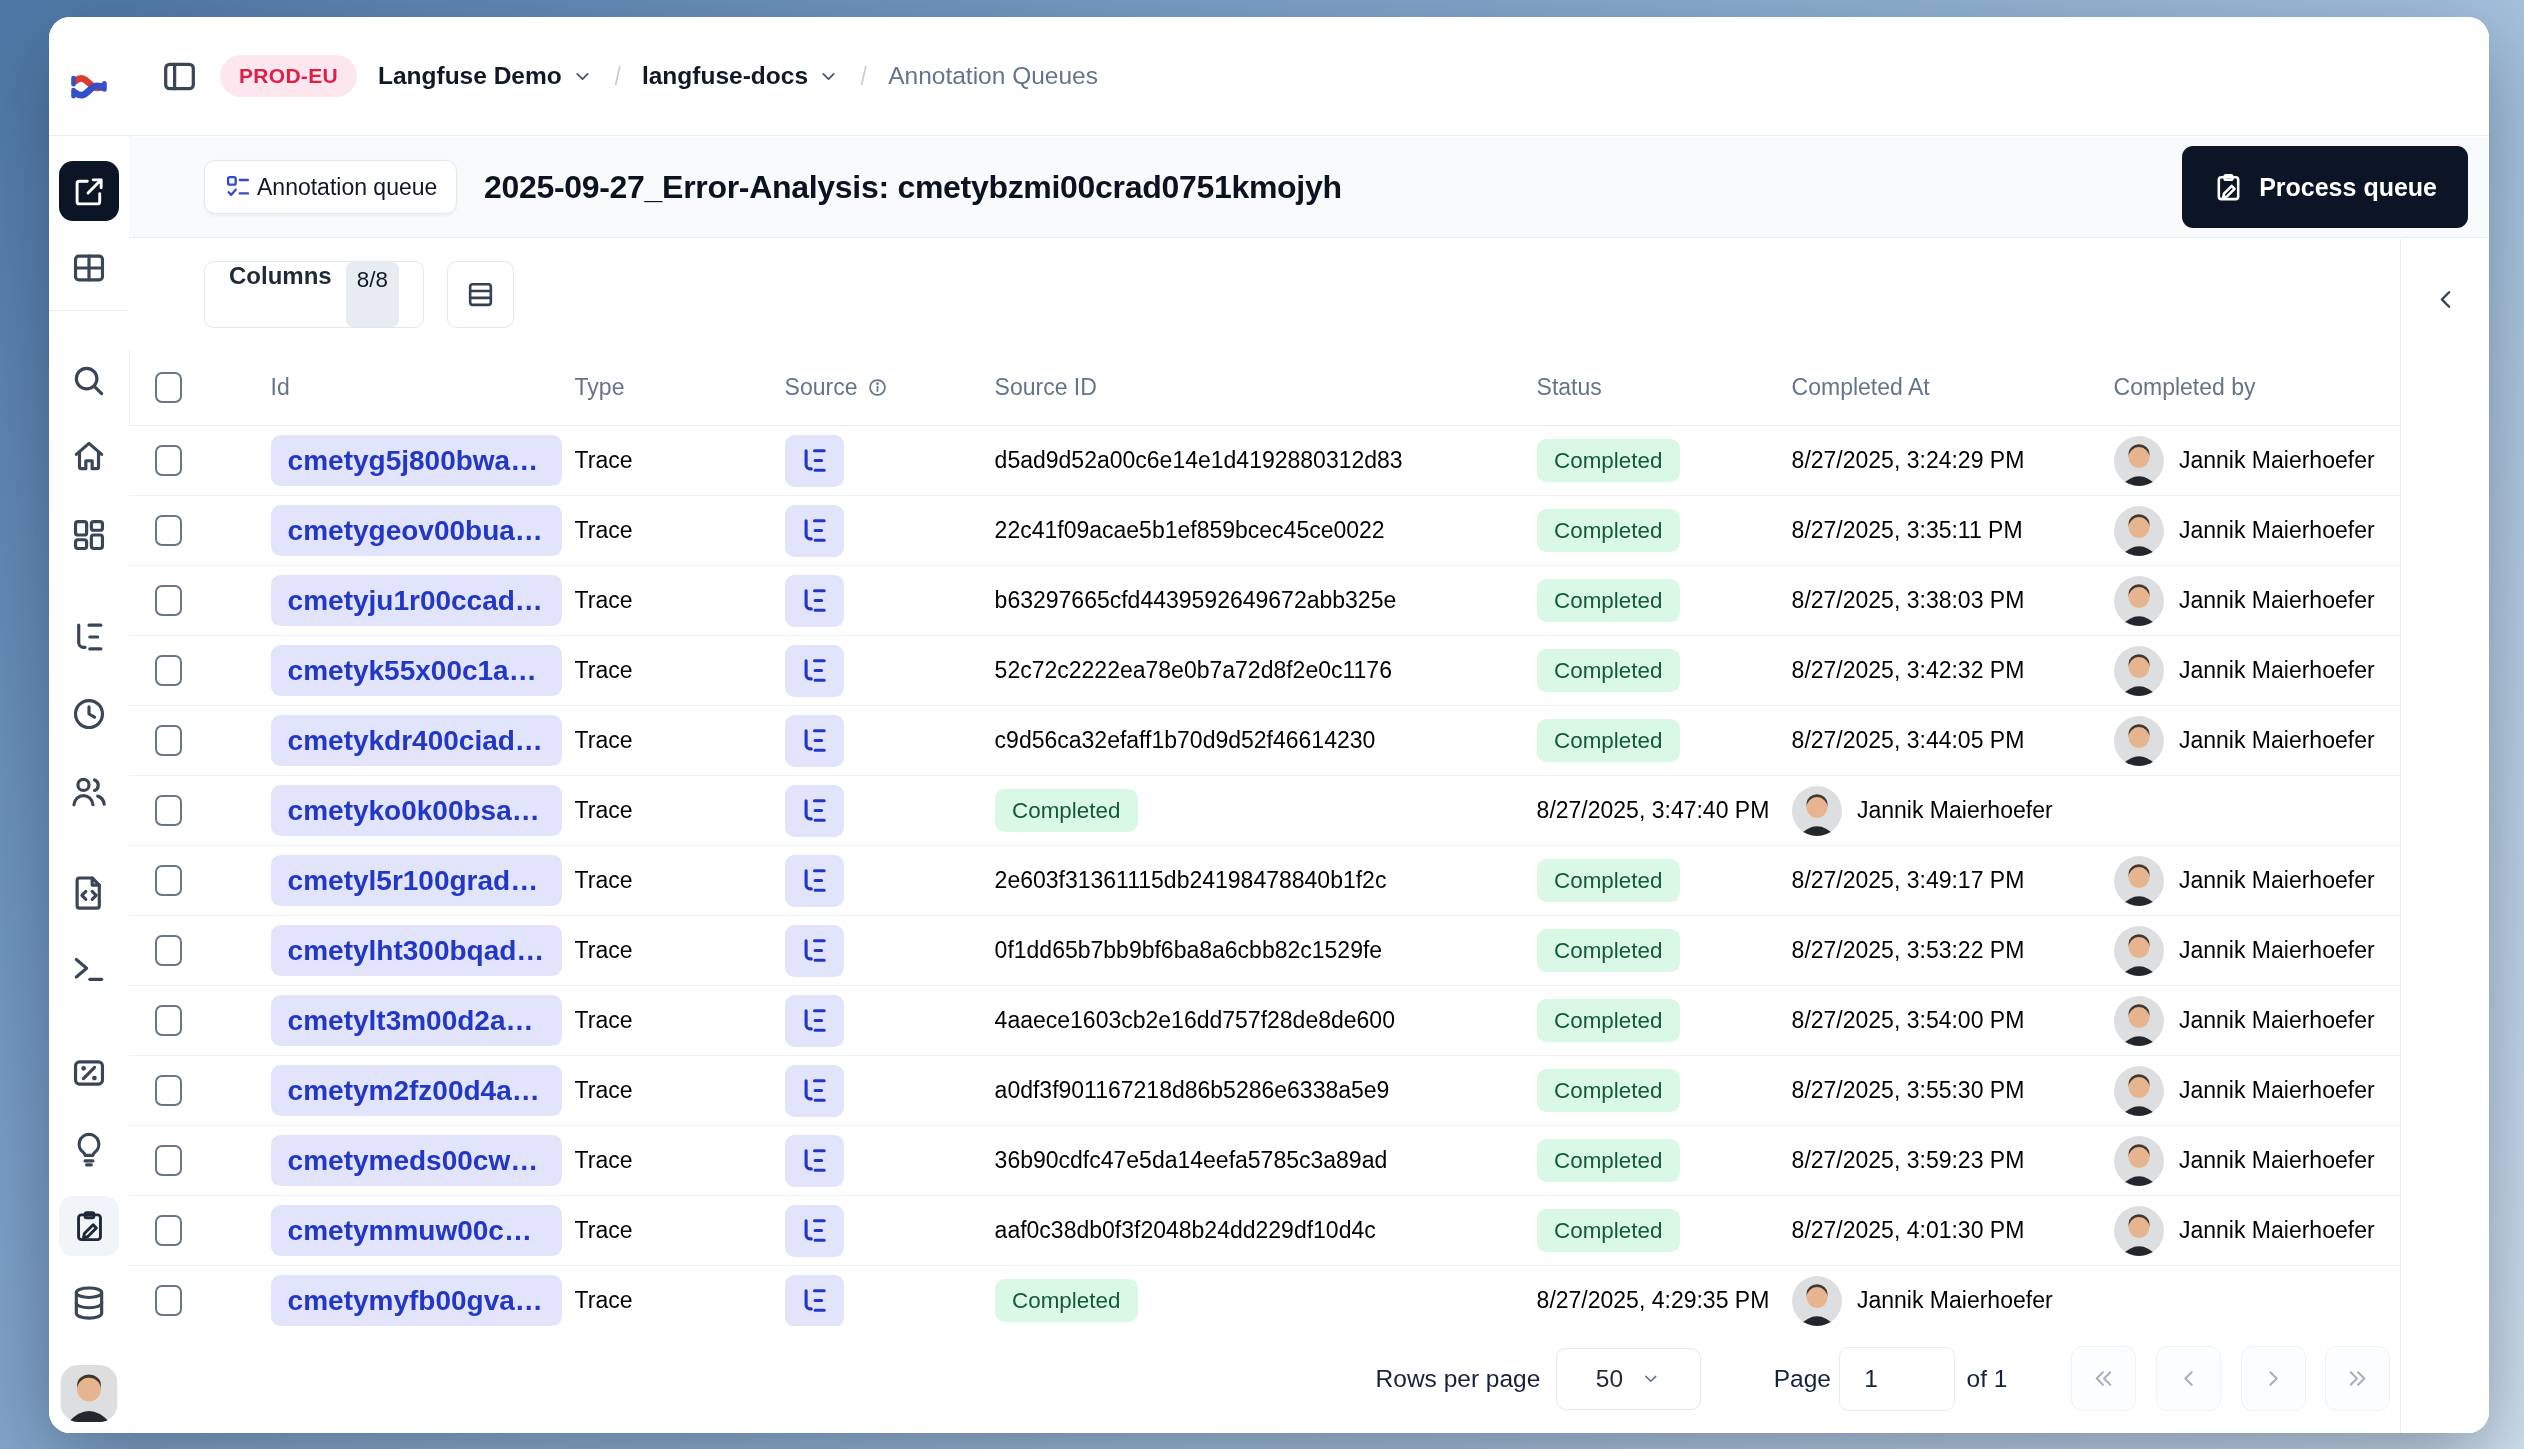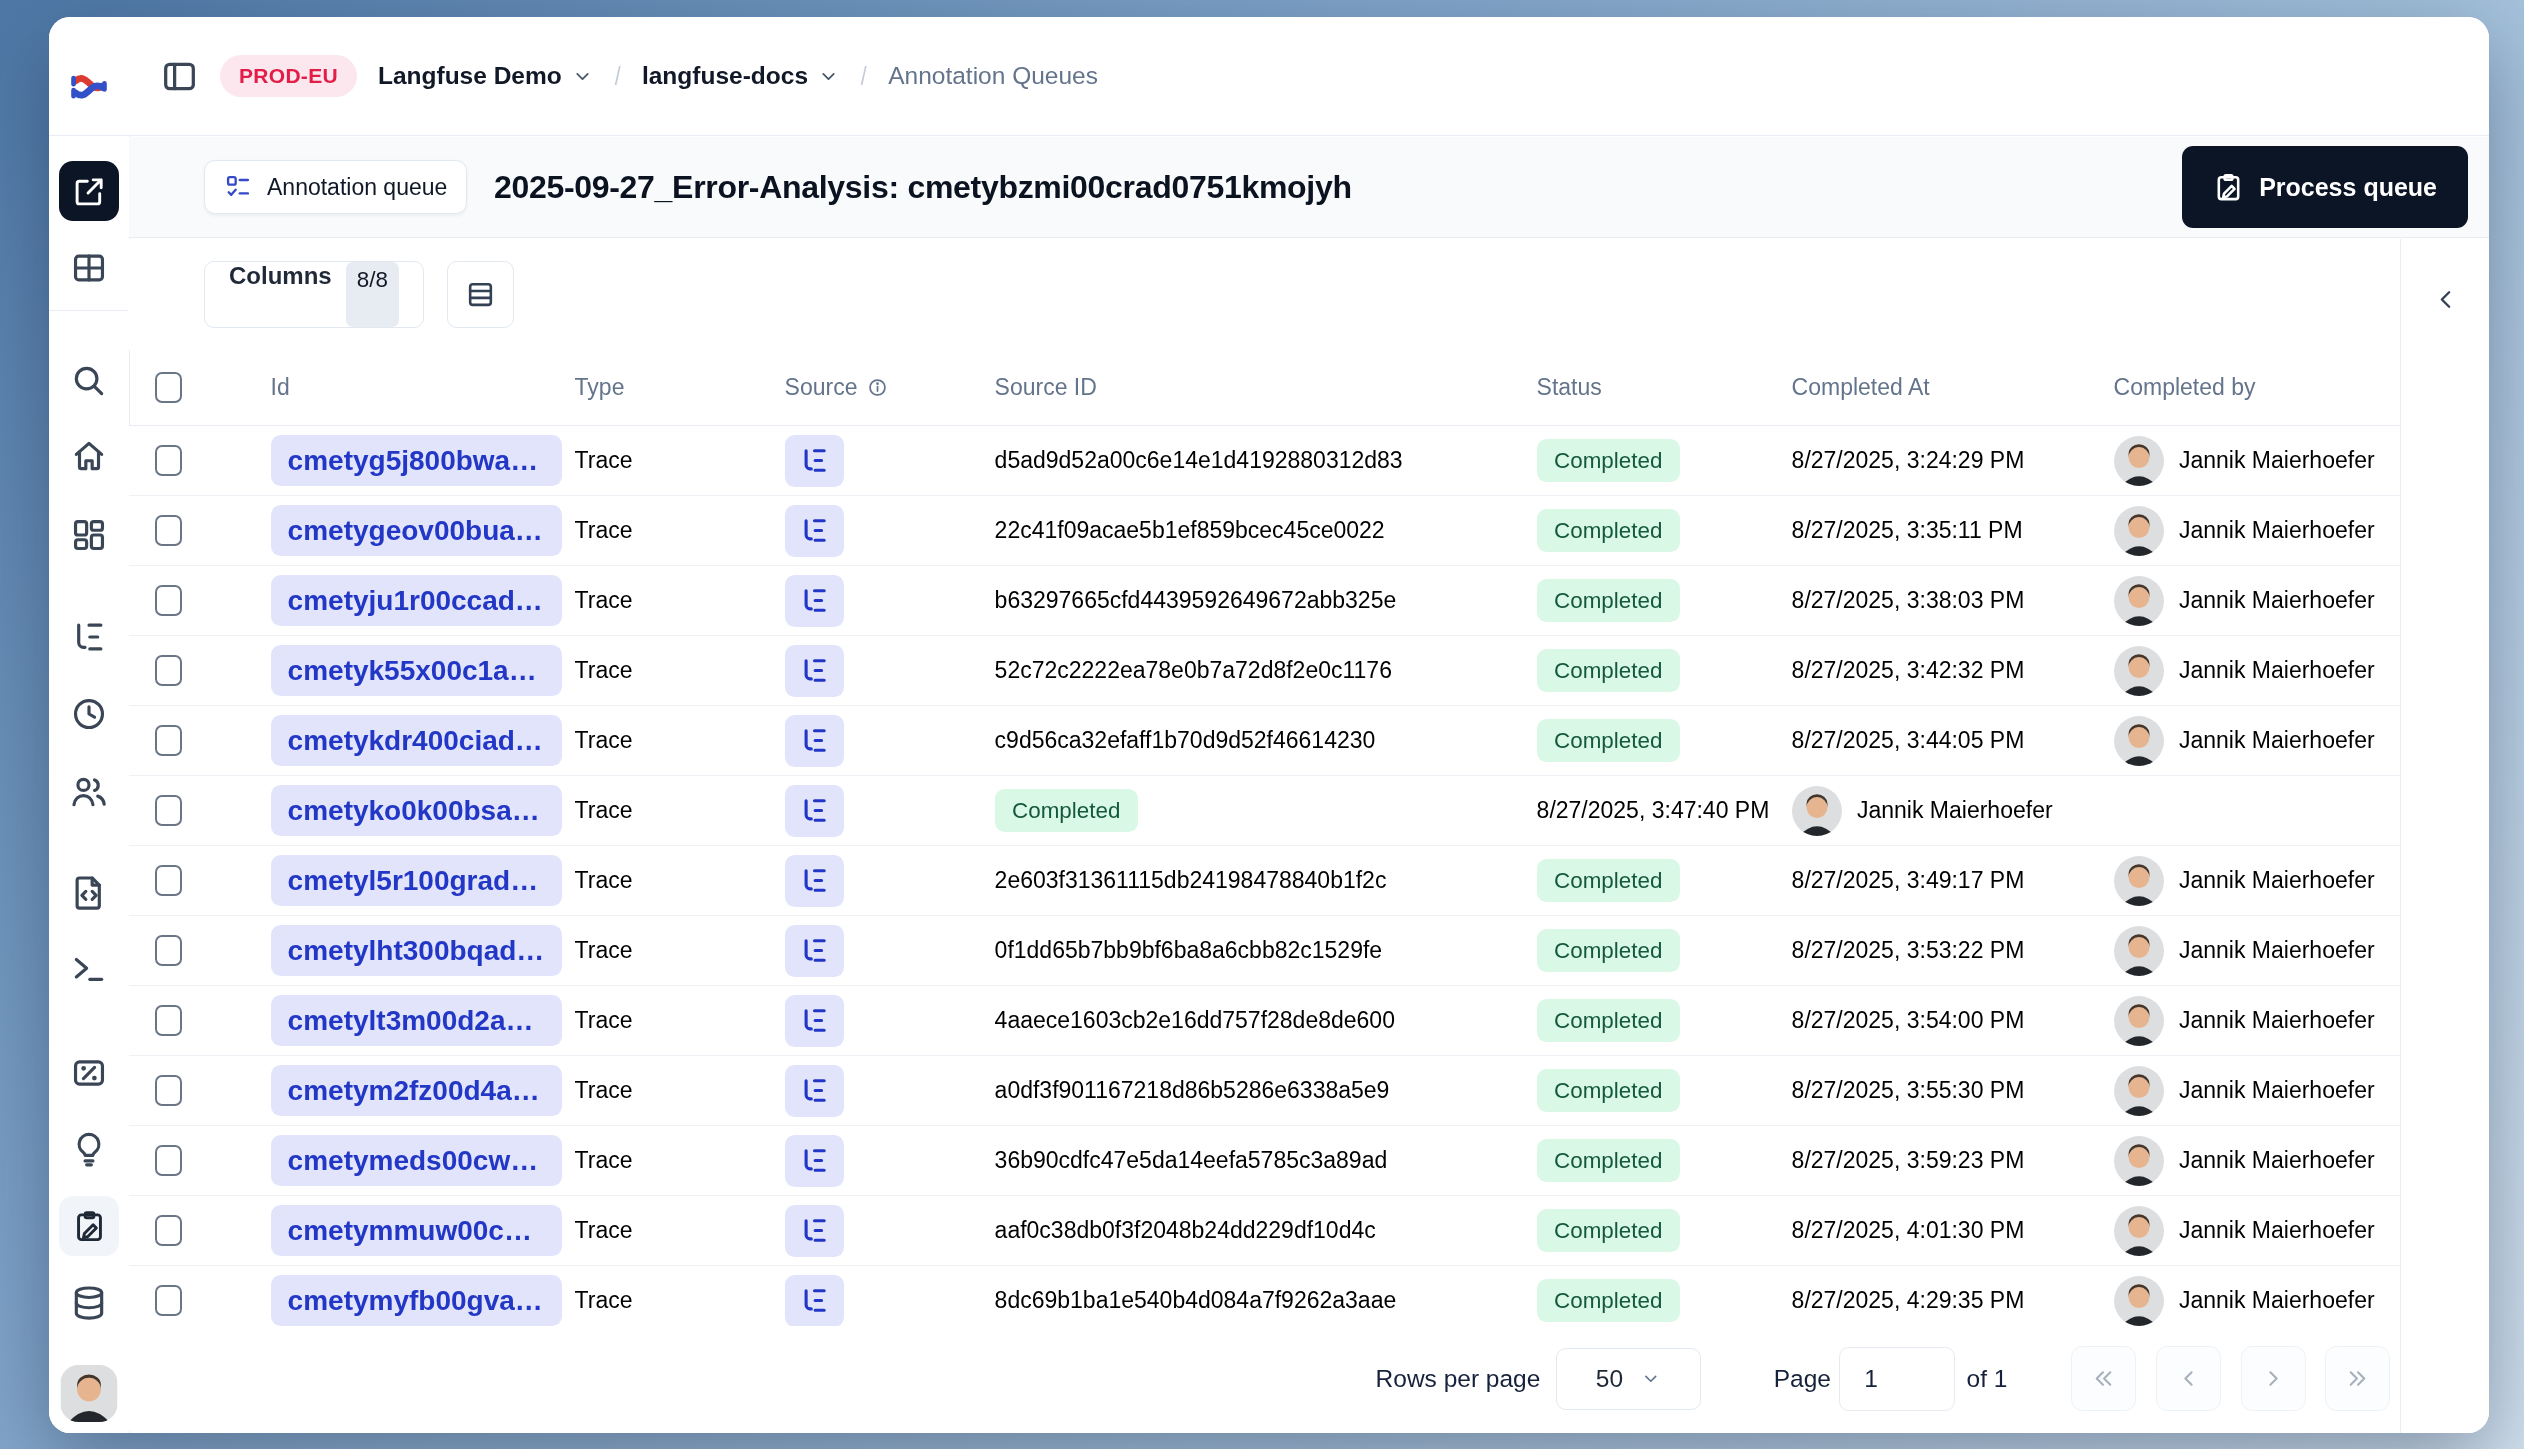--- a/index.html
+++ b/index.html
@@ -35,21 +35,21 @@
   .panel-toggle svg{width:39px;height:39px;}
   .env-badge{background:#FCE7EE;color:#E11D48;font-size:21px;font-weight:700;letter-spacing:0.3px;
     padding:9px 19px;border-radius:699px;}
   .crumb{display:flex;align-items:center;gap:9.8px;font-size:24.5px;font-weight:600;color:#111827;cursor:pointer;}
   .crumb svg{width:21px;height:21px;color:#475569;}
   .crumb-sep{color:#C3CCD6;font-size:26.6px;font-weight:300;transform:scaleX(.8);}
   .crumb-current{font-size:24.5px;font-weight:500;color:#64748B;}
   
   .titlebar{position:absolute;left:80px;top:120px;width:2360px;height:101px;background:#F8FAFC;
     border-bottom:1.4px solid #E8EDF3;display:flex;align-items:center;padding-left:75px;box-sizing:border-box;gap:26.6px;}
-  .queue-badge{display:flex;align-items:center;gap:15px;background:#fff;border:1.4px solid #E2E8F0;
+  .queue-badge{display:flex;align-items:center;gap:5px;background:#fff;border:1.4px solid #E2E8F0;
     border-radius:11.2px;padding:12px 19px;box-shadow:0 1.4px 3.5px rgba(15,23,42,.05);cursor:pointer;}
   .queue-badge svg{width:28px;height:28px;color:#3649C9;}
   .queue-badge span{font-size:23px;font-weight:500;color:#111827;}
   .page-title{font-size:32px;font-weight:700;color:#0B1220;letter-spacing:-0.3px;}
   .process-btn{position:absolute;right:21px;top:50%;transform:translateY(-50%);
     display:flex;align-items:center;gap:15.4px;background:#0B1526;color:#fff;border:none;cursor:pointer;
     height:82px;padding:0 31px;border-radius:11.2px;font-family:inherit;font-size:25px;font-weight:600;}
   .process-btn svg{width:31px;height:31px;}
   
   .toolbar{position:absolute;left:80px;top:222px;width:2271px;height:111px;background:#fff;
@@ -795,23 +795,20 @@
           </div>
           <div class="c">
             <span class="src-pill">
               <svg class="icon" viewBox="0 0 24 24">
                 <path d="M5.5 4.5v11a3 3 0 0 0 3 3h1"></path>
                 <path d="M12 4.5h7.5M12.5 12h5M12.5 19.5h7"></path>
               </svg>
             </span>
           </div>
           <div class="c">
-            <span class="cell-text">8dc69b1ba1e540b4d084a7f9262a3aae</span>
-          </div>
-          <div class="c">
             <span class="status-badge">Completed</span>
           </div>
           <div class="c">
             <span class="cell-text">8/27/2025, 4:29:35 PM</span>
           </div>
           <div class="c">
             <span class="avatar">
               <svg viewBox="0 0 72 72">
                 <rect width="72" height="72" fill="#DCDEE0"></rect>
                 <circle cx="36" cy="31" r="15" fill="#E6B48E"></circle>

